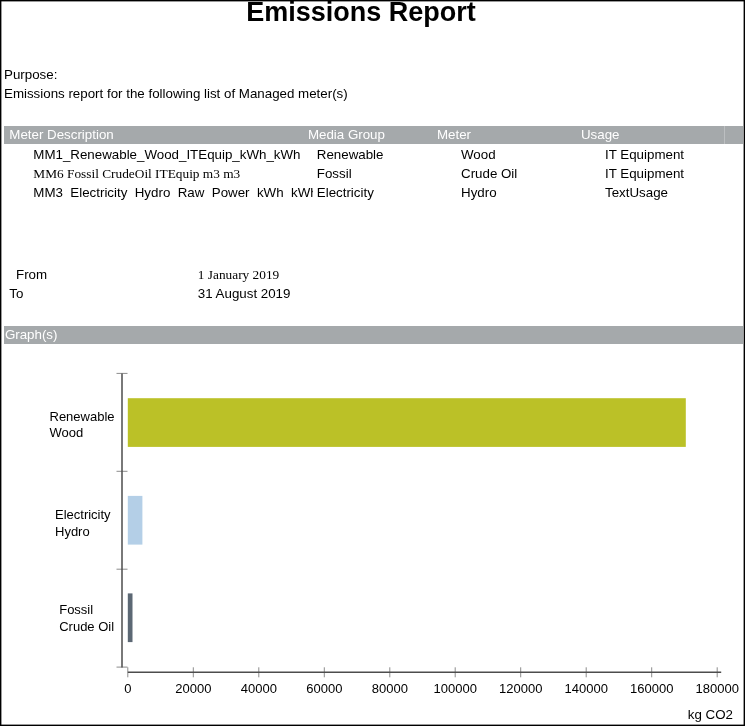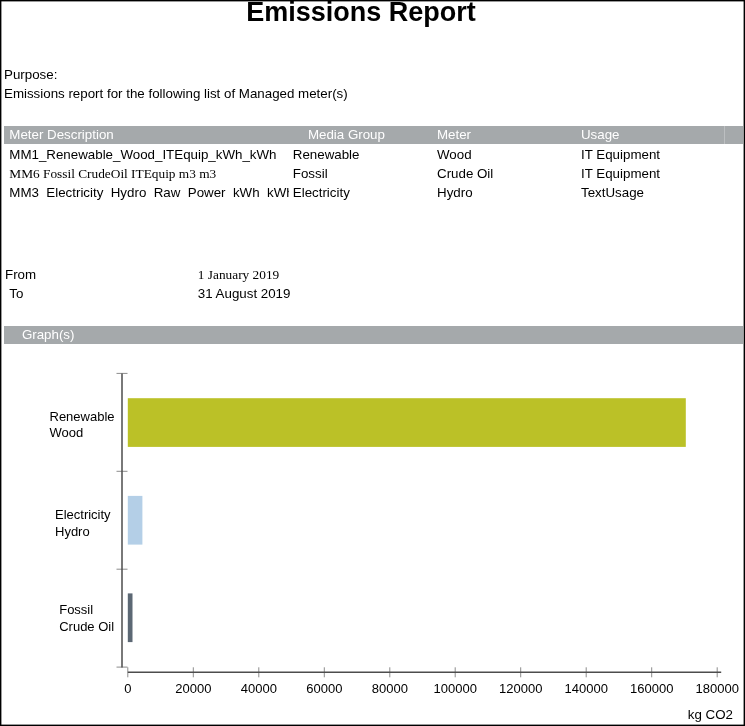--- a/index.html
+++ b/index.html
@@ -4,21 +4,21 @@
 <style>
   html,body{margin:0;padding:0;background:#fff;}
   .page{position:relative;filter:opacity(0.999);width:745px;height:726px;overflow:hidden;background:#fff;
         font-family:"Liberation Sans",sans-serif;color:#000;}
   .frame{position:absolute;left:0;top:0;z-index:50;pointer-events:none;}
   .abs{position:absolute;white-space:pre;}
   .t13{font-size:13.33px;line-height:19px;}
   .bar{position:absolute;left:3.9px;width:739.6px;height:18.2px;background:#a5a9ab;
        color:#fff;font-size:13.33px;line-height:18.6px;}
   .bar .lbl{position:absolute;top:0;line-height:18.6px;white-space:pre;}
-  .cell{position:absolute;white-space:pre;overflow:hidden;}
+  .cell{position:absolute;white-space:pre;overflow:hidden;margin-left:24px;}
 </style>
 </head>
 <body>
 <div class="page">
   <svg class="frame" width="745" height="726" viewBox="0 0 745 726">
       <rect x="0.7" y="0.7" width="743.6" height="724.6" fill="none" stroke="#000" stroke-width="1.4"></rect>
     </svg>
 
   <div class="abs" style="left:0;top:0.6px;width:722px;text-align:center;
        font-size:27px;font-weight:bold;line-height:22px;">Emissions Report</div>
@@ -42,27 +42,27 @@
   <div class="cell t13" style="left:9.3px;top:164.0px;width:279.7px;font-family:Liberation Serif, serif;">MM6 Fossil CrudeOil ITEquip m3 m3</div>
   <div class="cell t13" style="left:292.8px;top:164.0px;">Fossil</div>
   <div class="cell t13" style="left:437px;top:164.0px;">Crude Oil</div>
   <div class="cell t13" style="left:581px;top:164.0px;">IT Equipment</div>
 
   <div class="cell t13" style="left:9.3px;top:183.0px;width:279.7px;">MM3  Electricity  Hydro  Raw  Power  kWh  kWh</div>
   <div class="cell t13" style="left:292.8px;top:183.0px;">Electricity</div>
   <div class="cell t13" style="left:437px;top:183.0px;">Hydro</div>
   <div class="cell t13" style="left:581px;top:183.0px;">TextUsage</div>
 
-  <div class="abs t13" style="left:5px;top:264.8px;">From</div>
+  <div class="abs t13" style="left:16px;top:264.8px;">From</div>
   <div class="abs t13" style="left:197.8px;top:264.8px;font-family:Liberation Serif, serif;">1 January 2019</div>
   <div class="abs t13" style="left:9.3px;top:283.8px;">To</div>
   <div class="abs t13" style="left:197.8px;top:283.8px;">31 August 2019</div>
 
   <div class="bar" style="top:325.6px;">
-      <span class="lbl" style="left:18px;">Graph(s)</span>
+      <span class="lbl" style="left:1px;">Graph(s)</span>
     </div>
 
   <svg class="abs" style="left:0;top:350px;" width="745" height="376" viewBox="0 0 745 376">
 
     <rect x="127.8" y="48.2" width="558" height="48.7" fill="#bbc127"></rect>
     <rect x="127.8" y="145.9" width="14.6" height="48.7" fill="#b4cfe7"></rect>
     <rect x="127.8" y="243.4" width="4.7" height="48.7" fill="#5c6874"></rect>
 
     <g stroke="#8c8c8c" stroke-width="1">
       <line x1="116.5" y1="23.4" x2="127.5" y2="23.4"></line>

